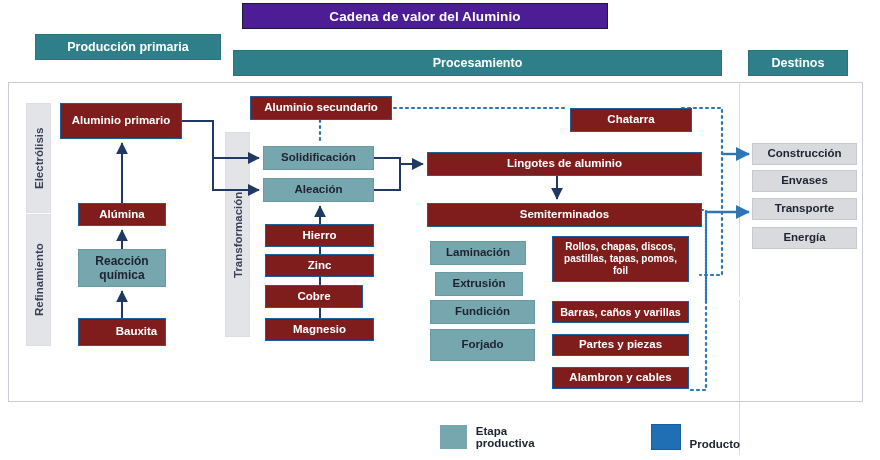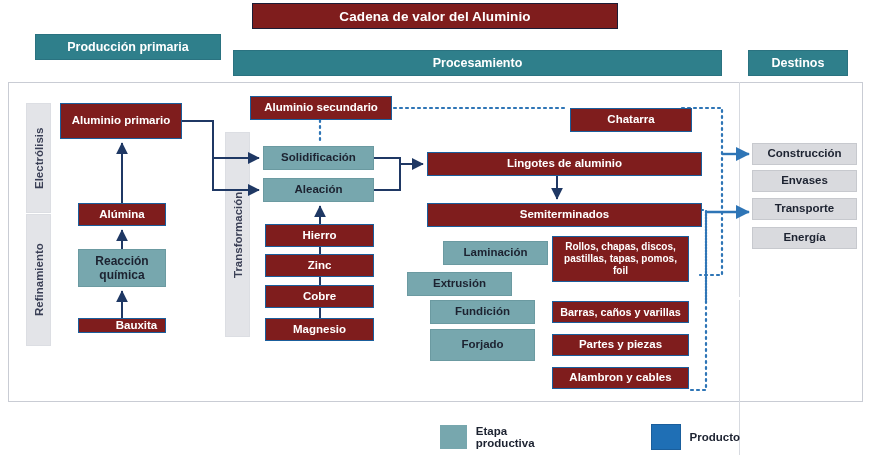--- a/index.html
+++ b/index.html
@@ -9,22 +9,22 @@
     font-family:"Liberation Sans", sans-serif;
     overflow:hidden;
     position:relative;
   }
   #stage{position:absolute;left:0;top:0;width:880px;height:460px;}
 
   .abs{position:absolute;box-sizing:border-box;}
 
   
   .title-bar{
-    left:252px;top:3px;width:366px;height:26px;
-    background:#7f1d1d;
+    left:242px;top:3px;width:366px;height:26px;
+    background:#4c1d95;
     border:1px solid #1b1d36;
     color:#ffffff;
     font-size:13.5px;font-weight:bold;
     display:flex;align-items:center;justify-content:center;
     letter-spacing:.1px;
   }
 
   
   .sec-bar{
     background:#2f7f8b;
@@ -77,55 +77,55 @@
     padding:0 3px;
   }
   .prod{ background:#7f1d1d; border:1px solid #1a5e9c; }
   .stage{ background:#77a7ae; border:1px solid #6b9aa1; color:#1c2230; }
   .dest{ background:#d9dade; border:1px solid #c7c9ce; color:#1c2230; }
 
   
   .n-alprim { left:60px;  top:103px; width:122px; height:36px; }
   .n-alumina{ left:78px;  top:203px; width:88px;  height:23px; }
   .n-reaccion{left:78px;  top:249px; width:88px;  height:38px; font-size:12px;}
-  .n-bauxita{ left:78px;  top:318px; width:88px;  height:15px;padding-left:32px; }
+  .n-bauxita{ left:78px;  top:318px; width:88px;  height:28px;padding-left:32px; }
 
   
   .n-alsec  { left:250px; top:96px;  width:142px; height:24px; }
   .n-solid  { left:263px; top:146px; width:111px; height:24px; }
   .n-aleac  { left:263px; top:178px; width:111px; height:24px; }
   .n-hierro { left:265px; top:224px; width:109px; height:23px; }
   .n-zinc   { left:265px; top:254px; width:109px; height:23px; }
-  .n-cobre  { left:265px; top:285px; width:109px; height:23px; }
+  .n-cobre  { left:265px; top:285px; width:98px; height:23px; }
   .n-magnes { left:265px; top:318px; width:109px; height:23px; }
 
   
   .n-chatarra{left:570px; top:108px;  width:122px; height:24px; }
   .n-lingotes{left:427px; top:152px; width:275px; height:24px; }
   .n-semiter { left:427px; top:203px; width:275px; height:24px; }
 
-  .n-lamin  { left:430px; top:241px; width:105px; height:24px;margin-left:13px; }
-  .n-extru   { left:407px; top:272px; width:105px; height:24px; }
+  .n-lamin  { left:430px; top:241px; width:96px; height:24px; }
+  .n-extru   { left:435px; top:272px; width:88px; height:24px; }
   .n-fundi   { left:430px; top:300px; width:105px; height:24px; }
   .n-forja   { left:430px; top:329px; width:105px; height:32px; }
 
   .n-rollos  { left:552px; top:236px; width:137px; height:46px; font-size:10px;}
   .n-barras  { left:552px; top:301px; width:137px; height:22px; font-size:10.8px;}
   .n-partes  { left:552px; top:334px; width:137px; height:22px; }
   .n-alambron{ left:552px; top:367px; width:137px; height:22px; }
 
   
   .n-constr { left:752px; top:143px; width:105px; height:22px; }
   .n-envases{ left:752px; top:170px; width:105px; height:22px; }
   .n-transp { left:752px; top:198px; width:105px; height:22px; }
   .n-energ  { left:752px; top:227px; width:105px; height:22px; }
 
   
   .legend{left:440px;top:424px;width:300px;height:26px;display:flex;align-items:center;gap:10px;}
-  .lg-item{display:flex;align-items:center;gap:9px;}
+  .lg-item{display:flex;align-items:flex-end;gap:9px;}
   .lg-sw{width:28px;height:24px;display:block;}
   .lg-sw.teal{background:#77a7ae;}
   .lg-sw.blue{background:#1f6fb5;border:1px solid #1a5e9c;}
   .lg-txt{font-size:11.5px;font-weight:bold;color:#1c2230;}
   .lg-gap{width:68px;}
 
   svg.overlay{position:absolute;left:0;top:0;width:880px;height:460px;pointer-events:none;}
 </style>
 </head>
 <body>

